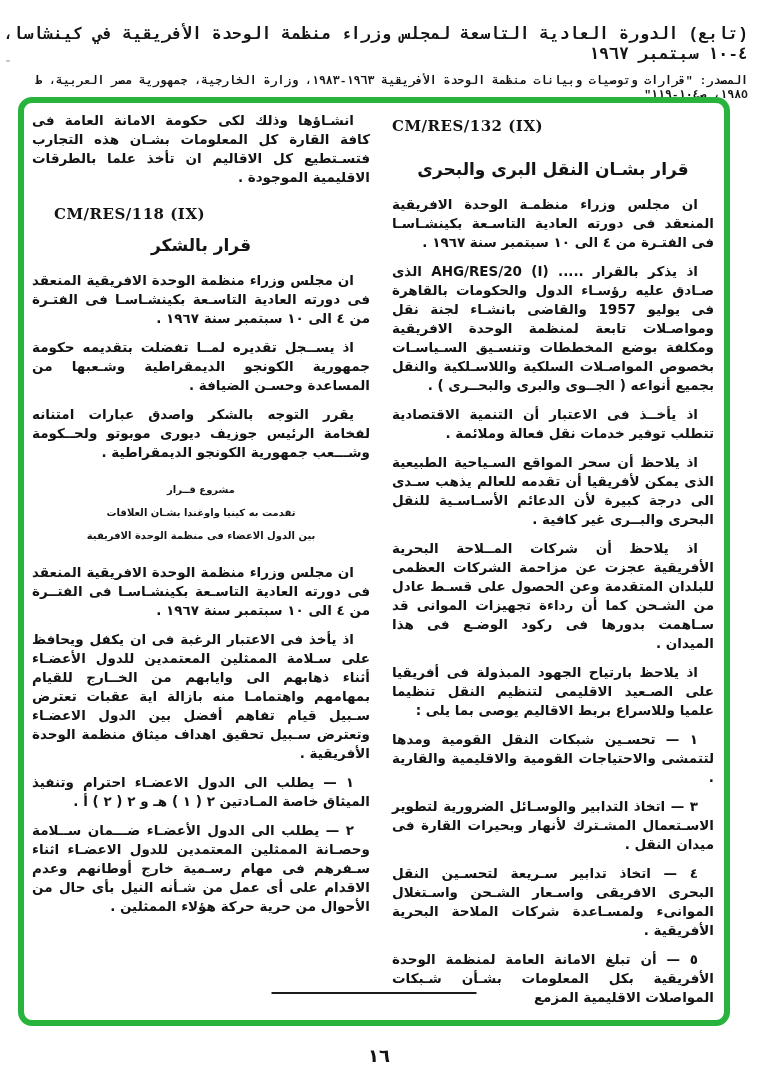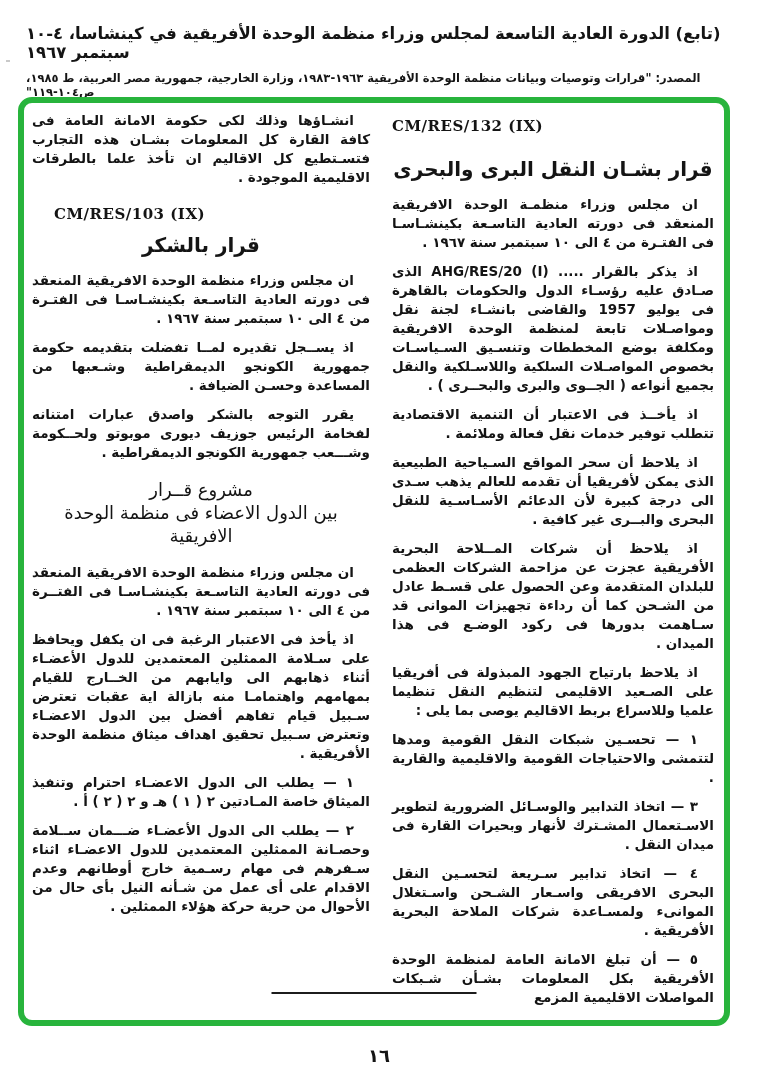--- a/index.html
+++ b/index.html
@@ -1,44 +1,44 @@
 <!DOCTYPE html>
 <html lang="ar"><head>
 <meta charset="utf-8">
 <style>
   html,body{margin:0;padding:0;background:#e8e8e8;}
   .page{
     position:relative;width:758px;height:1078px;background:#ffffff;
     overflow:hidden;font-family:"DejaVu Sans",sans-serif;color:#141414;
     margin:0 auto;
   }
-  .header{position:absolute;top:24px;left:26px;right:10px;text-align:left;direction:rtl;}
+  .header{position:absolute;top:24px;left:2px;right:10px;text-align:right;direction:rtl;font-family:Liberation Mono, monospace;}
   .header-line1{font-size:16.5px;font-weight:bold;letter-spacing:0;}
   .header-line2{font-size:11.5px;font-weight:bold;margin-top:9px;}
   .content-box{
     position:absolute;left:18px;top:97px;width:712px;height:929px;
     border:6px solid #28b43c;border-radius:14px;box-sizing:border-box;
     overflow:hidden;background:#fff;
   }
   .col{
     position:absolute;direction:rtl;text-align:justify;font-weight:bold;
     font-size:13.5px;line-height:19px;
   }
   .col-right{top:12px;right:10px;width:322px;}
   .col-left{top:8px;left:8px;width:338px;}
   .col p{margin:0 0 10px;text-indent:16px;}
   .docref{
     direction:ltr;text-align:left;font-family:"DejaVu Serif",serif;
     font-size:15px;font-weight:bold;letter-spacing:.5px;margin:2px 0 24px;
     text-indent:0;
   }
   .col-left .docref{margin:18px 0 12px;padding-left:22px;}
-  .res-title{margin:6px 0 16px;text-align:center;font-size:20px;font-weight:bold;}
+  .res-title{margin:6px 0 16px;text-align:center;font-size:17px;font-weight:bold;}
   .draft-title{
-    text-align:center;font-weight:normal;font-size:18px;line-height:23px;
+    text-align:center;font-weight:bold;font-size:10px;line-height:23px;
     margin:16px 0 16px;
   }
   .draft-title div{margin:0;}
   .end-rule{
     position:absolute;bottom:26px;left:50%;transform:translateX(-50%);
     width:205px;height:2px;background:#1c1c1c;
   }
   .page-number{
     position:absolute;bottom:12px;left:0;right:0;text-align:center;
     font-size:18px;font-weight:bold;direction:rtl;
@@ -69,27 +69,28 @@
       <p>اذ يلاحظ أن شركات المــلاحة البحرية الأفريقية عجزت عن مزاحمة الشركات العظمى للبلدان المتقدمة وعن الحصول على قسـط عادل من الشـحن كما أن رداءة تجهيزات الموانى قد سـاهمت بدورها فى ركود الوضـع فى هذا الميدان .</p>
       <p>اذ يلاحظ بارتياح الجهود المبذولة فى أفريقيا على الصـعيد الاقليمى لتنظيم النقل تنظيما علميا وللاسراع بربط الاقاليم يوصى بما يلى :</p>
       <p>١ — تحسـين شبكات النقل القومية ومدها لتتمشى والاحتياجات القومية والاقليمية والقارية .</p>
       <p>٣ — اتخاذ التدابير والوسـائل الضرورية لتطوير الاسـتعمال المشـترك لأنهار وبحيرات القارة فى ميدان النقل .</p>
       <p>٤ — اتخاذ تدابير سـريعة لتحسـين النقل البحرى الافريقى واسـعار الشـحن واسـتغلال الموانىء ولمسـاعدة شركات الملاحة البحرية الأفريقية .</p>
       <p>٥ — أن تبلغ الامانة العامة لمنظمة الوحدة الأفريقية بكل المعلومات بشـأن شـبكات المواصلات الاقليمية المزمع</p>
     </div>
 
     <div class="col col-left">
       <p>انشـاؤها وذلك لكى حكومة الامانة العامة فى كافة القارة كل المعلومات بشـان هذه التجارب فتسـتطيع كل الاقاليم ان تأخذ علما بالطرقات الاقليمية الموجودة .</p>
-      <div class="docref">CM/RES/103 (IX)</div>
+      <div class="docref">CM/RES/118 (IX)</div>
       <div class="res-title">قرار بالشكر</div>
       <p>ان مجلس وزراء منظمة الوحدة الافريقية المنعقد فى دورته العادية التاسـعة بكينشـاسـا فى الفتـرة من ٤ الى ١٠ سبتمبر سنة ١٩٦٧ .</p>
       <p>اذ يســجل تقديره لمــا تفضلت بتقديمه حكومة جمهورية الكونجو الديمقراطية وشـعبها من المساعدة وحسـن الضيافة .</p>
       <p>يقرر التوجه بالشكر واصدق عبارات امتنانه لفخامة الرئيس جوزيف ديورى موبوتو ولحــكومة وشـــعب جمهورية الكونجو الديمقراطية .</p>
       <div class="draft-title">
         <div>مشروع قــرار</div>
+        <div>تقدمت به كينيا واوغندا بشـان العلاقات</div>
         <div>بين الدول الاعضاء فى منظمة الوحدة الافريقية</div>
       </div>
       <p>ان مجلس وزراء منظمة الوحدة الافريقية المنعقد فى دورته العادية التاسـعة بكينشـاسـا فى الفتــرة من ٤ الى ١٠ سبتمبر سنة ١٩٦٧ .</p>
       <p>اذ يأخذ فى الاعتبار الرغبة فى ان يكفل ويحافظ على سـلامة الممثلين المعتمدين للدول الأعضـاء أثناء ذهابهم الى وايابهم من الخــارج للقيام بمهامهم واهتمامـا منه بازالة اية عقبات تعترض سـبيل قيام تفاهم أفضل بين الدول الاعضـاء وتعترض سـبيل تحقيق اهداف ميثاق منظمة الوحدة الأفريقية .</p>
       <p>١ — يطلب الى الدول الاعضـاء احترام وتنفيذ الميثاق خاصة المـادتين ٢ ( ١ ) هـ و ٢ ( ٢ ) أ .</p>
       <p>٢ — يطلب الى الدول الأعضـاء ضـــمان ســلامة وحصـانة الممثلين المعتمدين للدول الاعضـاء اثناء سـفرهم فى مهام رسـمية خارج أوطانهم وعدم الاقدام على أى عمل من شـأنه النيل بأى حال من الأحوال من حرية حركة هؤلاء الممثلين .</p>
 
     </div>
 
     <div class="end-rule"></div>

